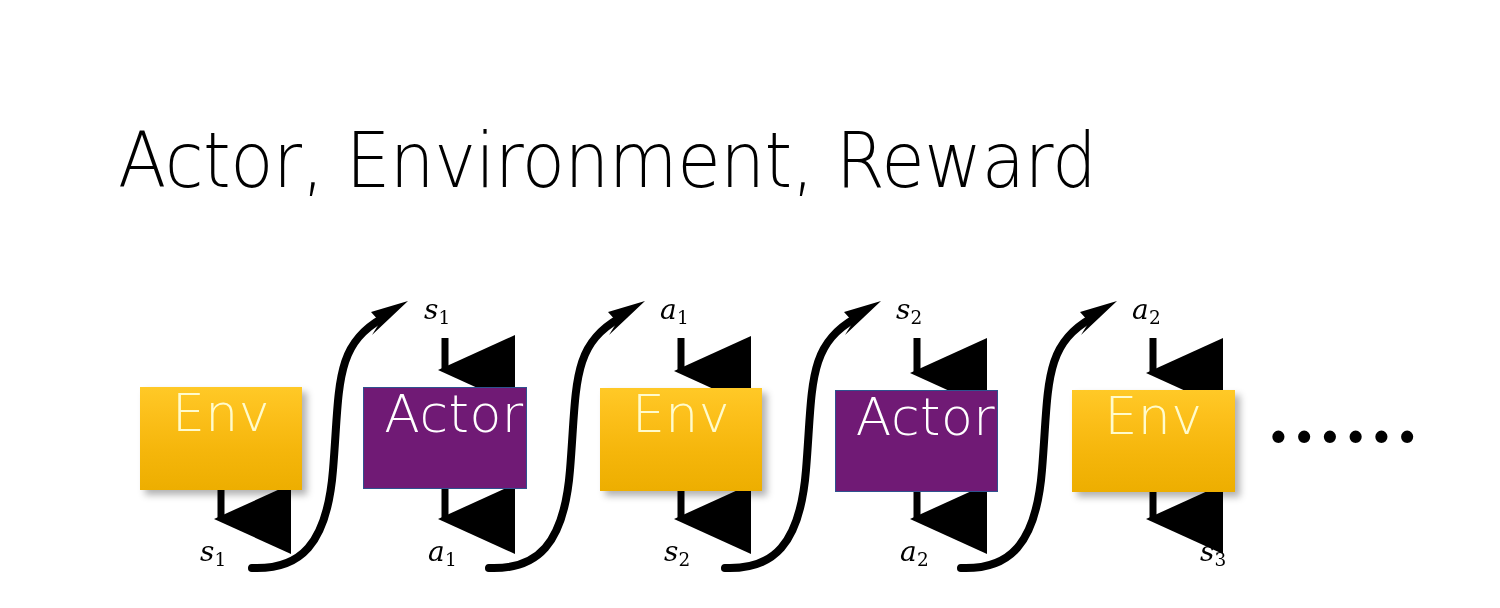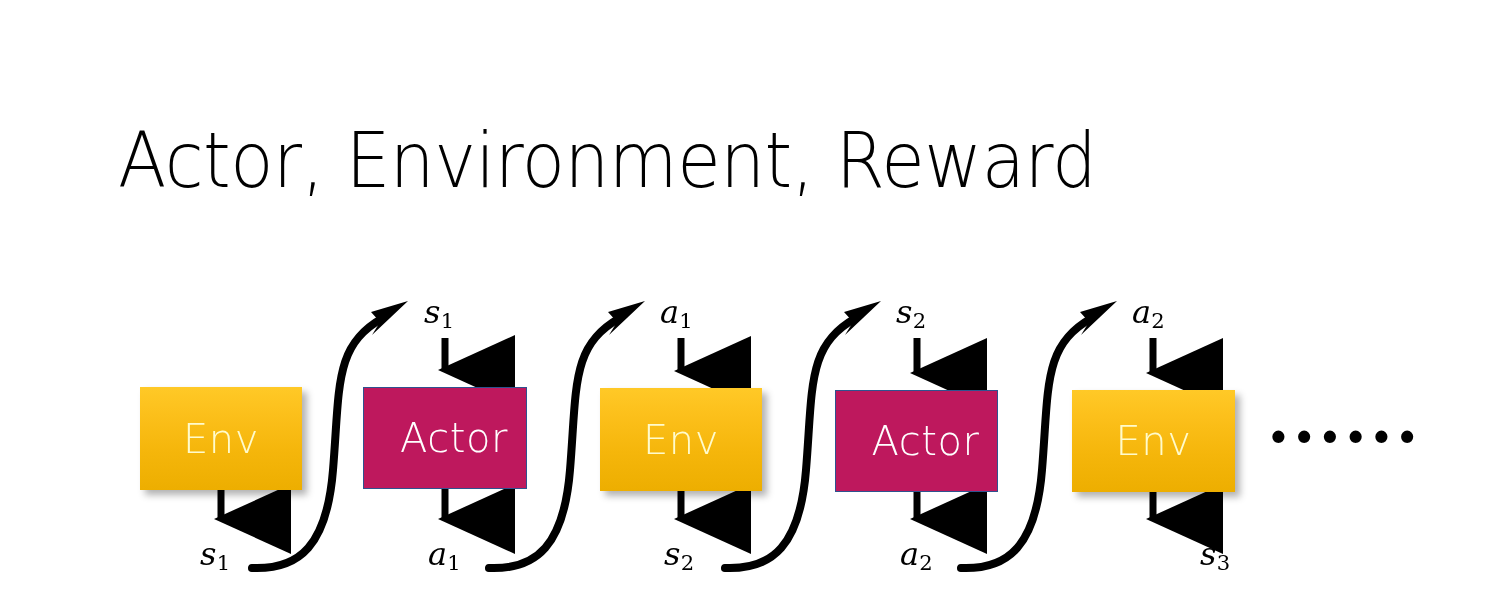--- a/index.html
+++ b/index.html
@@ -46,48 +46,48 @@
     width: 1500px;
     height: 608px;
     pointer-events: none;
   }
 
   
   .node {
     position: absolute;
     box-sizing: border-box;
     display: flex;
-    align-items: center;
+    align-items: flex-start;
     justify-content: center;
     font-family: "DejaVu Sans", "Liberation Sans", sans-serif;
     font-weight: 300;
-    font-size: 40px;
+    font-size: 52px;
     line-height: 1;
     letter-spacing: 0.5px;
   }
   .node-env {
     background: linear-gradient(to bottom, #FFC927 0%, #FCC01B 26%, #F5B60B 62%, #EDAE00 100%);
     color: #FFFBCC;
     border: none;
     box-shadow: 5px 5px 7px rgba(0,0,0,0.30);
   }
   .node-actor {
-    background: #be185d;
+    background: #701a75;
     color: #FFFFFF;
     border: 1.5px solid #2E528F;
     box-shadow: none;
     padding-left: 18px;
   }
 
   
   .mathlabel {
     position: absolute;
     font-family: "DejaVu Serif", "Liberation Serif", serif;
     font-style: italic;
-    font-size: 32px;
+    font-size: 28px;
     line-height: 1;
     color: #000000;
     white-space: nowrap;
   }
   .mathlabel sub {
     font-size: 0.66em;
     font-style: normal;
     vertical-align: baseline;
     position: relative;
     top: 0.26em;

